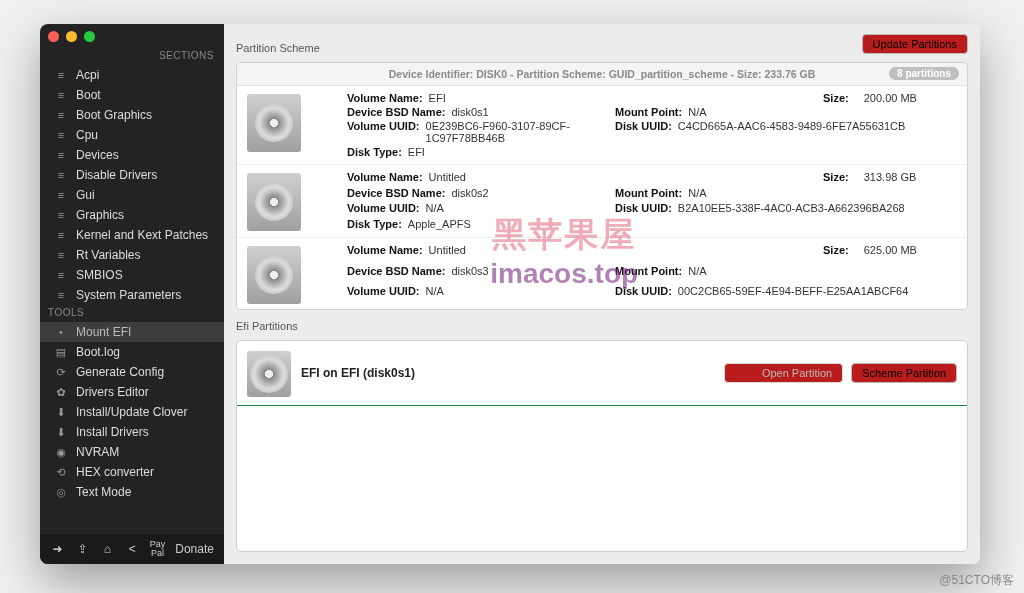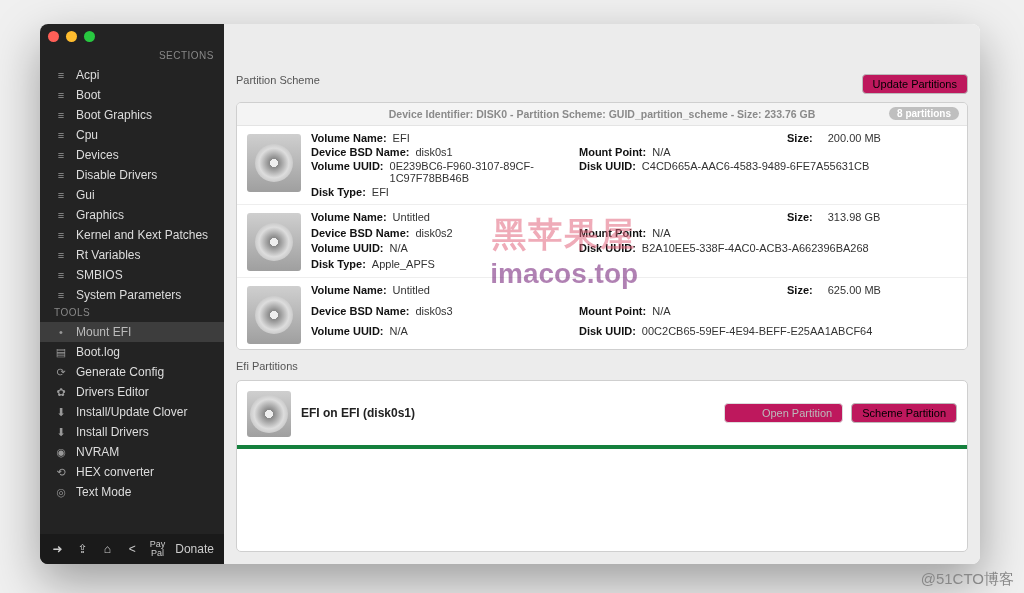--- a/index.html
+++ b/index.html
@@ -10,46 +10,46 @@
 .tl-dot { width: 11px; height: 11px; border-radius: 50%; }
 .dot-r { background: #ff5f57; } .dot-y { background: #febc2e; } .dot-g { background: #28c840; }
 .section-label { text-align: right; color: #888; font-size: 10px; padding: 2px 10px 4px; letter-spacing: .5px; }
 .nav { list-style: none; }
 .nav li { display: flex; align-items: center; gap: 8px; padding: 3px 10px 3px 14px; cursor: pointer; white-space: nowrap; }
 .nav li.sel { background: #3d3d3d; color: #bbb; }
 .nav .ic { width: 14px; text-align: center; color: #999; font-size: 11px; }
 .bottom-bar { margin-top: auto; background: #1a1a1a; display: flex; align-items: center; gap: 10px; padding: 6px 10px; color: #ccc; font-size: 12px; }
 .bottom-bar .bic { width: 16px; text-align: center; cursor: pointer; }
 .main { flex: 1; background: #ececec; padding: 10px 12px 12px; display: flex; flex-direction: column; gap: 8px; font-size: 11px; color: #222; position: relative; }
-.scheme-header { display: flex; align-items: flex-start; justify-content: space-between; margin-top: 40px; }
+.scheme-header { display: flex; align-items: flex-end; justify-content: space-between; }
 .scheme-header .lbl { font-size: 11px; color: #555; }
-.btn { background: #be185d; border: 1px solid #bbb; border-radius: 4px; padding: 3px 10px; font-size: 11px; cursor: pointer; }
+.btn { background: #b91c1c; border: 1px solid #bbb; border-radius: 4px; padding: 3px 10px; font-size: 11px; cursor: pointer; }
 .scheme-box { background: #fff; border: 1px solid #cfcfcf; border-radius: 5px; overflow-y: auto; height: 248px; }
 .scheme-meta { background: #f4f4f4; color: #8a8a8a; font-size: 10.5px; text-align: center; padding: 5px 8px; position: relative; border-bottom: 1px solid #e4e4e4; font-weight: 600; }
 .badge { position: absolute; right: 8px; top: 4px; background: #bfbfbf; color: #fff; border-radius: 10px; padding: 1px 8px; font-size: 10px; }
 .part-row { display: flex; gap: 10px; padding: 6px 10px; border-bottom: 1px solid #eee; }
 .hdd { width: 54px; height: 58px; border-radius: 3px; background: linear-gradient(#cfcfcf,#9f9f9f); display: flex; align-items: center; justify-content: center; flex-shrink: 0; margin-top: 2px; }
 .hdd .platter { width: 38px; height: 38px; border-radius: 50%; background: radial-gradient(circle,#eee 15%,#888 16%,#ddd 55%,#aaa 100%); }
 .part-info { flex: 1; display: grid; grid-template-columns: 260px 1fr 170px; column-gap: 8px; row-gap: 2px; font-size: 11px; }
-.kv { display: flex; gap: 6px; }
+.kv { display: flex; gap: 6px; margin-left: 36px; }
 .kv .k { font-weight: 700; color: #111; white-space: nowrap; }
 .kv .v { color: #333; }
 .size-cell { }
 .col2 { grid-column: 2; }
 .efi-label { font-size: 11px; color: #555; margin-top: 2px; }
 .efi-box { background: #fff; border: 1px solid #cfcfcf; border-radius: 5px; flex: 1; display: flex; flex-direction: column; }
-.efi-row { display: flex; align-items: center; gap: 10px; padding: 8px 10px; border-bottom: 4px solid #15803d; }
+.efi-row { display: flex; align-items: center; gap: 10px; padding: 8px 10px; border-bottom: 1px solid #15803d; }
 .efi-row .hdd { width: 44px; height: 46px; }
 .efi-title { font-weight: 700; font-size: 12px; }
 .efi-actions { margin-left: auto; display: flex; gap: 8px; }
 .btn.disabled { color: #bbb; border-color: #ddd; padding-left: 37px; }
 .watermark { position: absolute; left: 45%; top: 42%; transform: translate(-50%,-50%); text-align: center; pointer-events: none; opacity: .55; }
 .watermark .cn { font-size: 34px; color: #e2677f; font-weight: 700; letter-spacing: 2px; }
 .watermark .url { font-size: 28px; color: #701a75; font-weight: 600; }
-.credits { position: absolute; right: 10px; bottom: 4px; color: #888; font-size: 15px; }
+.credits { position: absolute; right: 10px; bottom: 4px; color: #888; font-size: 12px; }
 </style>
 </head>
 <body>
 
 <div class="window">
   <div class="sidebar">
     <div class="titlebar">
       <div class="tl-dot dot-r"></div>
       <div class="tl-dot dot-y"></div>
       <div class="tl-dot dot-g"></div>
@@ -98,21 +98,21 @@
         </li>
         <li>
           <span class="ic">≡</span>
           <span>SMBIOS</span>
         </li>
         <li>
           <span class="ic">≡</span>
           <span>System Parameters</span>
         </li>
       </ul>
-    <div class="section-label" style="text-align:left;padding-left:14px;">TOOLS</div>
+    <div class="section-label" style="text-align:left;padding-left:8px;">TOOLS</div>
     <ul class="nav" id="nav-tools">
         <li class="sel">
           <span class="ic">•</span>
           <span>Mount EFI</span>
         </li>
         <li>
           <span class="ic">▤</span>
           <span>Boot.log</span>
         </li>
         <li>

